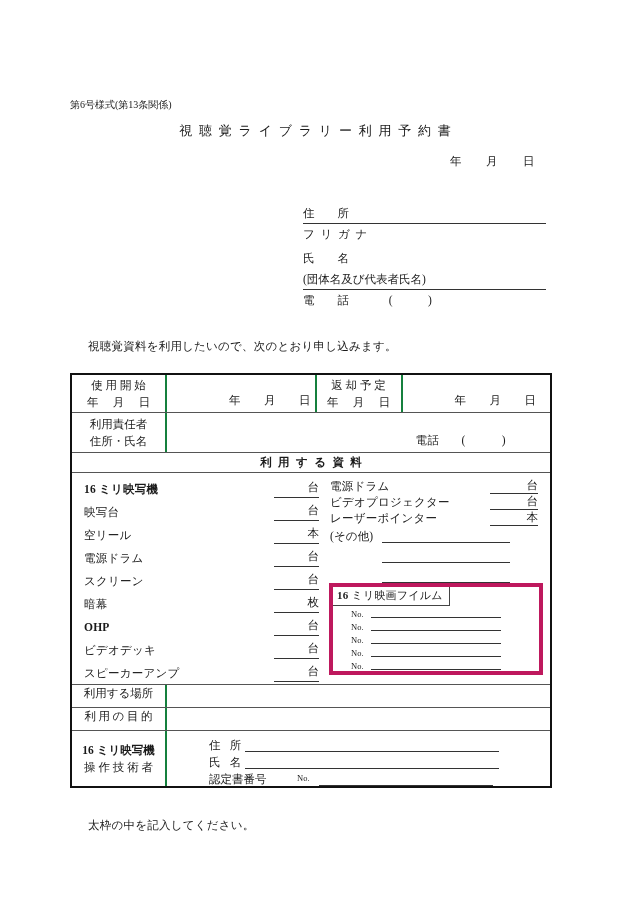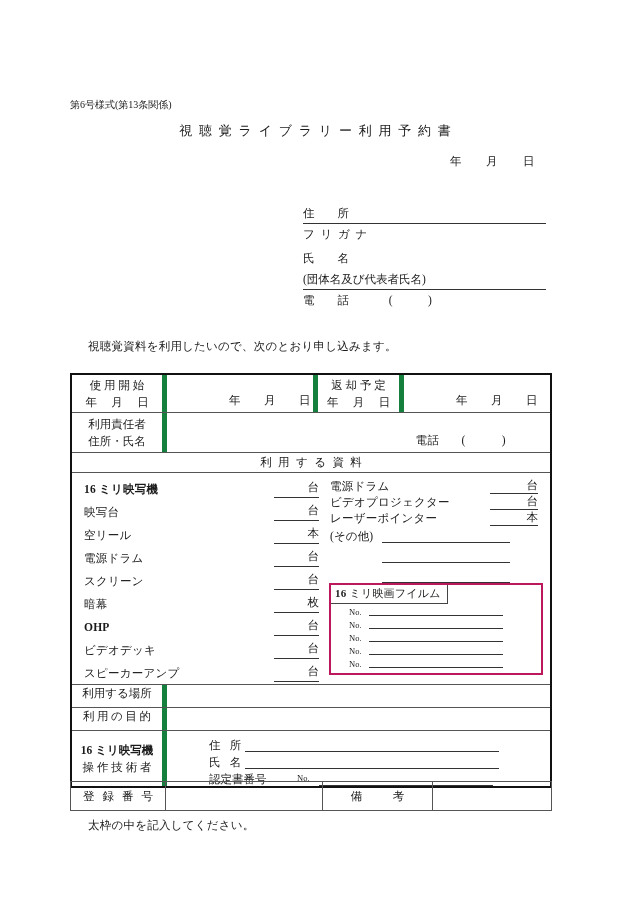--- a/index.html
+++ b/index.html
@@ -82,21 +82,21 @@
   #main-table {
     left: 70px; top: 373px;
     width: 482px;
     border: 2.2px solid #111;
     box-sizing: border-box;
     font-size: 11.5px;
   }
   .trow { display: flex; border-bottom: 1px solid #555; box-sizing: border-box; }
   .trow.last { border-bottom: none; }
   .cell { box-sizing: border-box; position: relative; }
-  .cell.div { border-right: 5px solid #15803d; }
+  .cell.div { border-right: 2px solid #15803d; }
   .lbl-col {
     width: 95px;
     flex: 0 0 95px;
     display: flex;
     flex-direction: column;
     justify-content: center;
     align-items: center;
     text-align: center;
     line-height: 1.45;
   }
@@ -127,20 +127,21 @@
     right: 44px; bottom: 4px;
     letter-spacing: 0.04em;
   }
   #person-tel .paren { margin-left: 22px; }
 
   
   #row-materials-head {
     height: 20px;
     justify-content: flex-end;
     align-items: center;
+    font-weight: bold;
   }
   #materials-head-text {
     width: 100%;
     text-align: center;
     letter-spacing: 0.56em;
     text-indent: 0.56em;
     font-size: 11.5px;
   }
 
   
@@ -199,21 +200,21 @@
     left: 52px; right: 32px; bottom: 3px;
     border-bottom: 1px solid #333;
   }
   .other-rule.indent { left: 52px; }
 
   
   #film-box {
     position: absolute;
     left: 257px; top: 110px;
     width: 214px;
-    border: 2px solid #be185d;
+    border: 4px solid #be185d;
     box-sizing: border-box;
     height: 92px;
   }
   #film-title {
     display: inline-block;
     margin: 0;
     padding: 1px 6px 2px 4px;
     border-right: 1px solid #444;
     border-bottom: 1px solid #444;
     font-size: 11px;
@@ -504,26 +505,16 @@
         <div class="tech-line">
           <span>認定書番号</span>
           <span class="cert-no">No.</span>
           <span class="tech-rule" id="tech-rule-cert"></span>
         </div>
       </div>
     </div>
 
   </div>
 
-  <div class="abs" id="bottom-table">
-    <div class="cell" id="cell-reg-label">
-      <span class="lbl-spread">登 録 番 号</span>
-    </div>
-    <div class="cell" id="cell-reg-value"></div>
-    <div class="cell" id="cell-note-label">
-      <span class="lbl-spread">備　　考</span>
-    </div>
-    <div class="cell" id="cell-note-value"></div>
-  </div>
 
   <div class="abs" id="footer-note">太枠の中を記入してください。</div>
 
 </div>
 
 </body></html>

